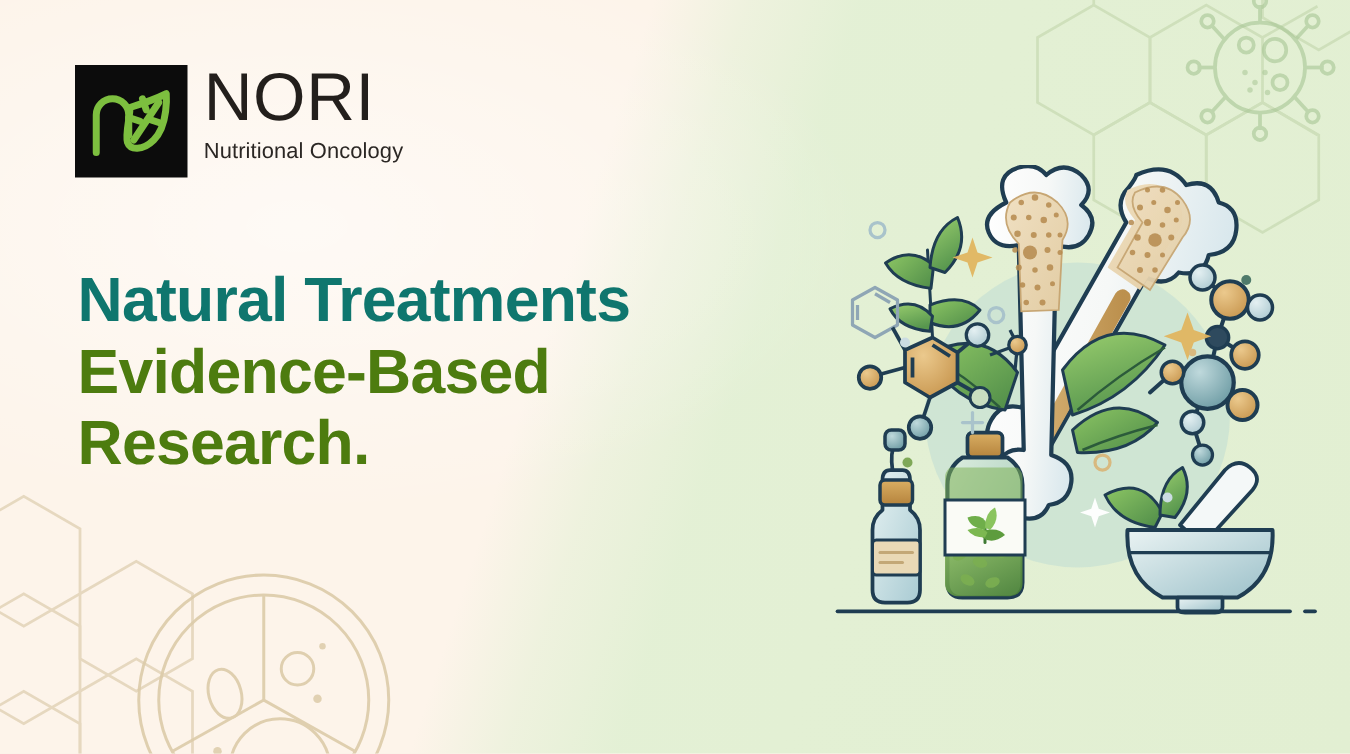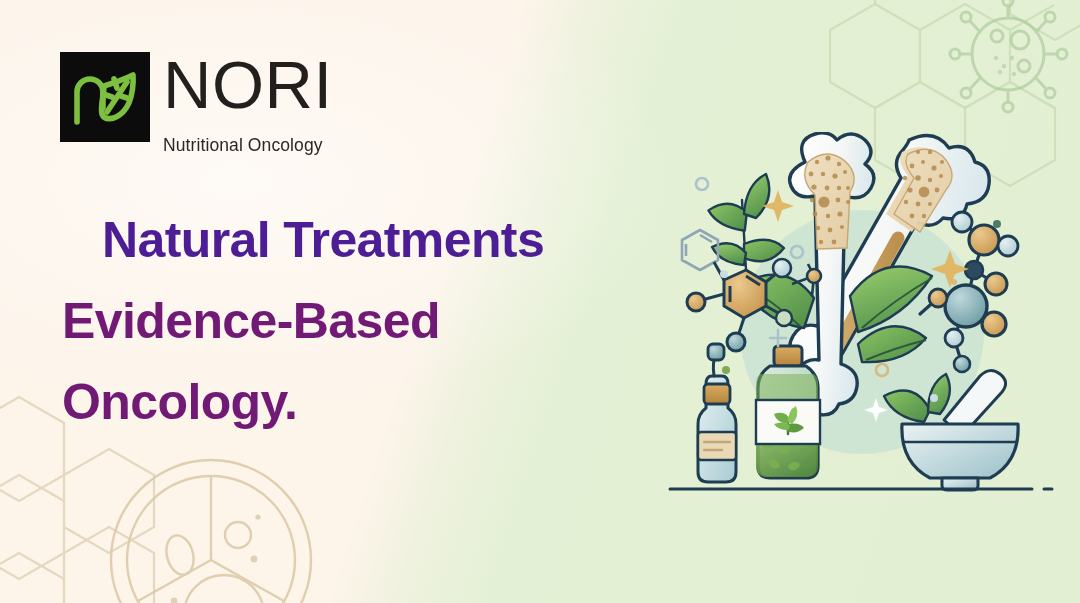--- a/index.html
+++ b/index.html
@@ -47,51 +47,51 @@
     display:flex; align-items:flex-start; gap:13px;
   }
   .logo-mark {
     width:90px; height:90px;
     background:#0C0C0C;
     display:flex; align-items:center; justify-content:center;
     flex:0 0 auto;
   }
   .logo-text { padding-top:2px; }
   .logo-word {
-    font-size:67px;
+    font-size:54px;
     font-weight:400;
     letter-spacing:0.5px;
     line-height:0.92;
     color:#231F1C;
     font-family:"Liberation Sans", sans-serif;
   }
   .logo-sub {
     font-size:17.5px;
     line-height:1.12;
     color:#2B2724;
     letter-spacing:0.1px;
-    margin-top:20px;
+    margin-top:7px;
     font-family:"Liberation Sans", sans-serif;
   }
 
   
   .headline {
     position:absolute;
     left:62px; top:212px;
     width:620px;
   }
   .headline .ln {
     font-size:50px;
     font-weight:bold;
     line-height:1.14;
     letter-spacing:-0.6px;
     white-space:nowrap;
   }
-  .ln.navy { color:#4c1d95;margin-left:40px; }
-  .ln.gold { color:#701a75;margin-top:24px; }
+  .ln.navy { color:#0f766e; }
+  .ln.gold { color:#4d7c0f; }
 
   
   .illus {
     position:absolute;
     left:662px; top:132px;
     width:404px; height:368px;
   }
   .illus svg { display:block; width:100%; height:100%; }
 </style>
 </head>
@@ -205,21 +205,21 @@
     </div>
     <div class="logo-text">
       <div class="logo-word">NORI</div>
       <div class="logo-sub">Nutritional Oncology</div>
     </div>
   </div>
 
   <div class="headline">
     <div class="ln navy">Natural Treatments</div>
     <div class="ln gold">Evidence-Based</div>
-    <div class="ln gold">Oncology.</div>
+    <div class="ln gold">Research.</div>
   </div>
 
   <div class="illus">
     <svg viewBox="0 0 404 368">
       <defs>
         <linearGradient id="gLeafA" x1="0" y1="0" x2="1" y2="1">
           <stop offset="0" stop-color="#8CC564"></stop>
             <stop offset="1" stop-color="#4E8B48"></stop>
         </linearGradient>
         <linearGradient id="gLeafB" x1="0" y1="0" x2="0.4" y2="1">

